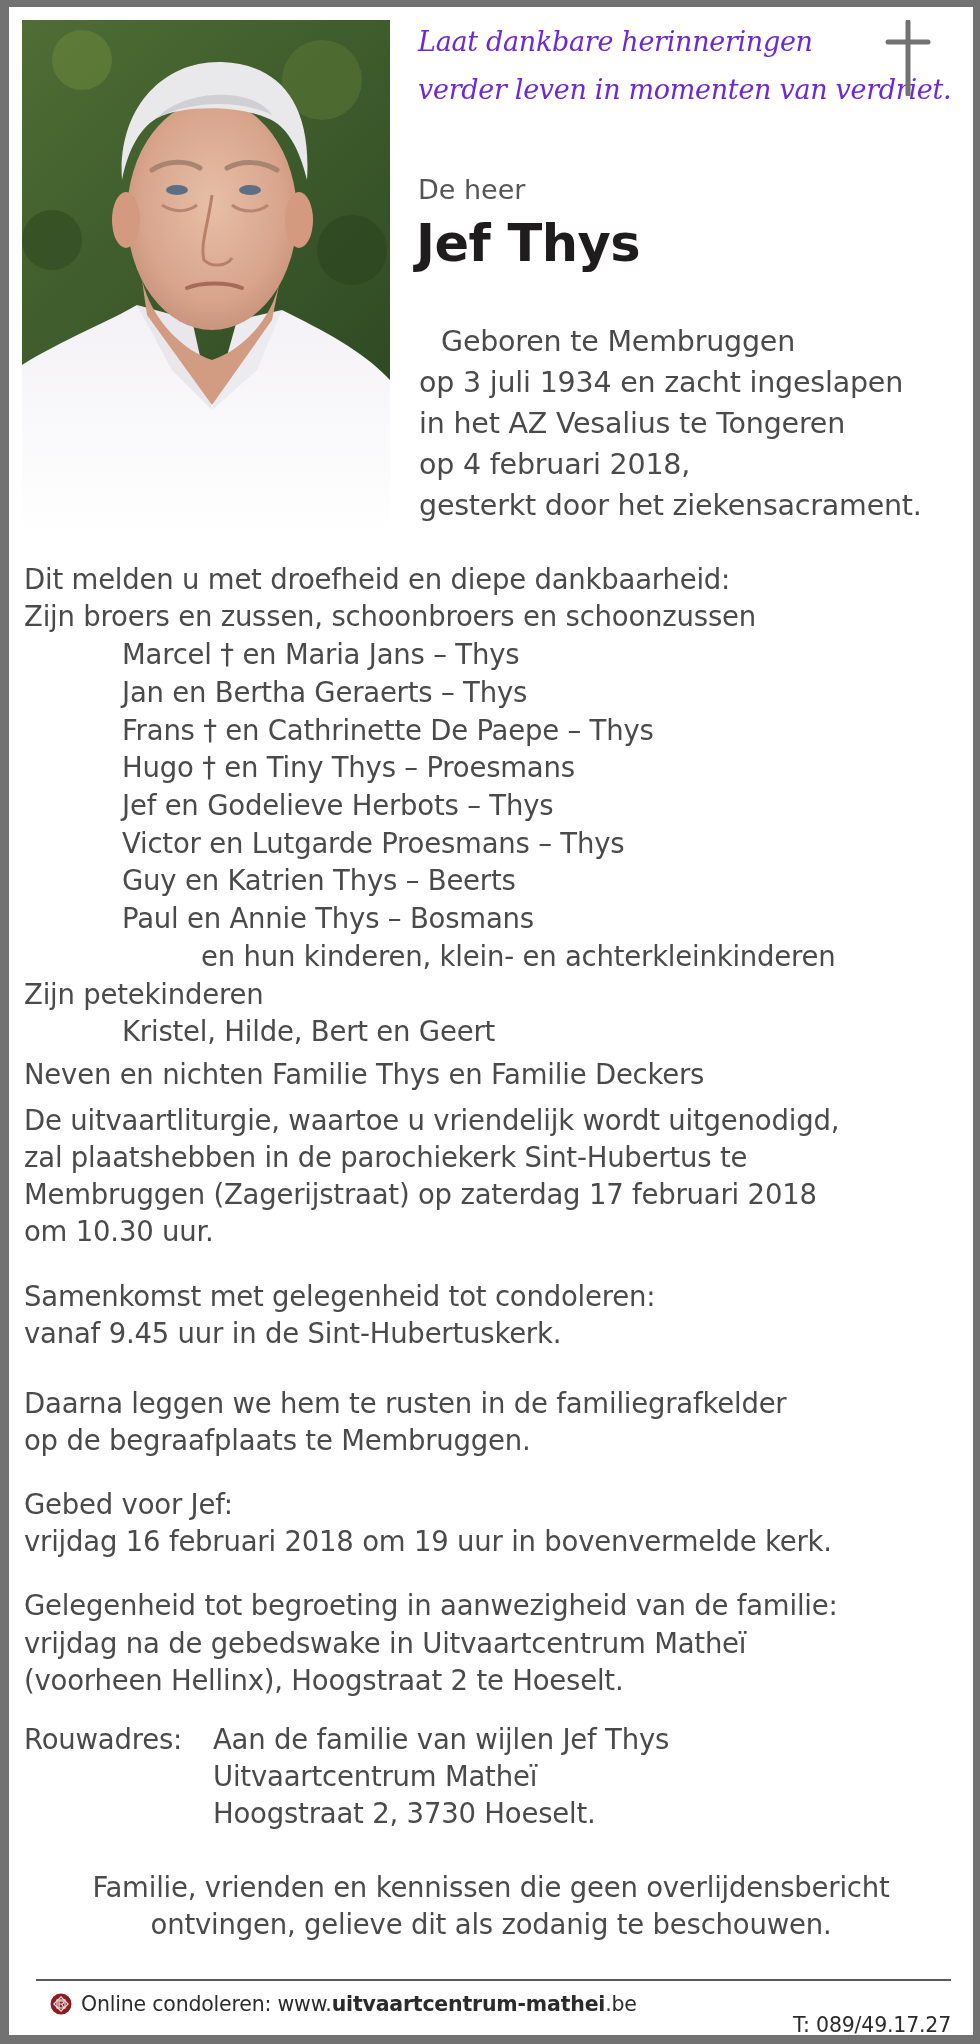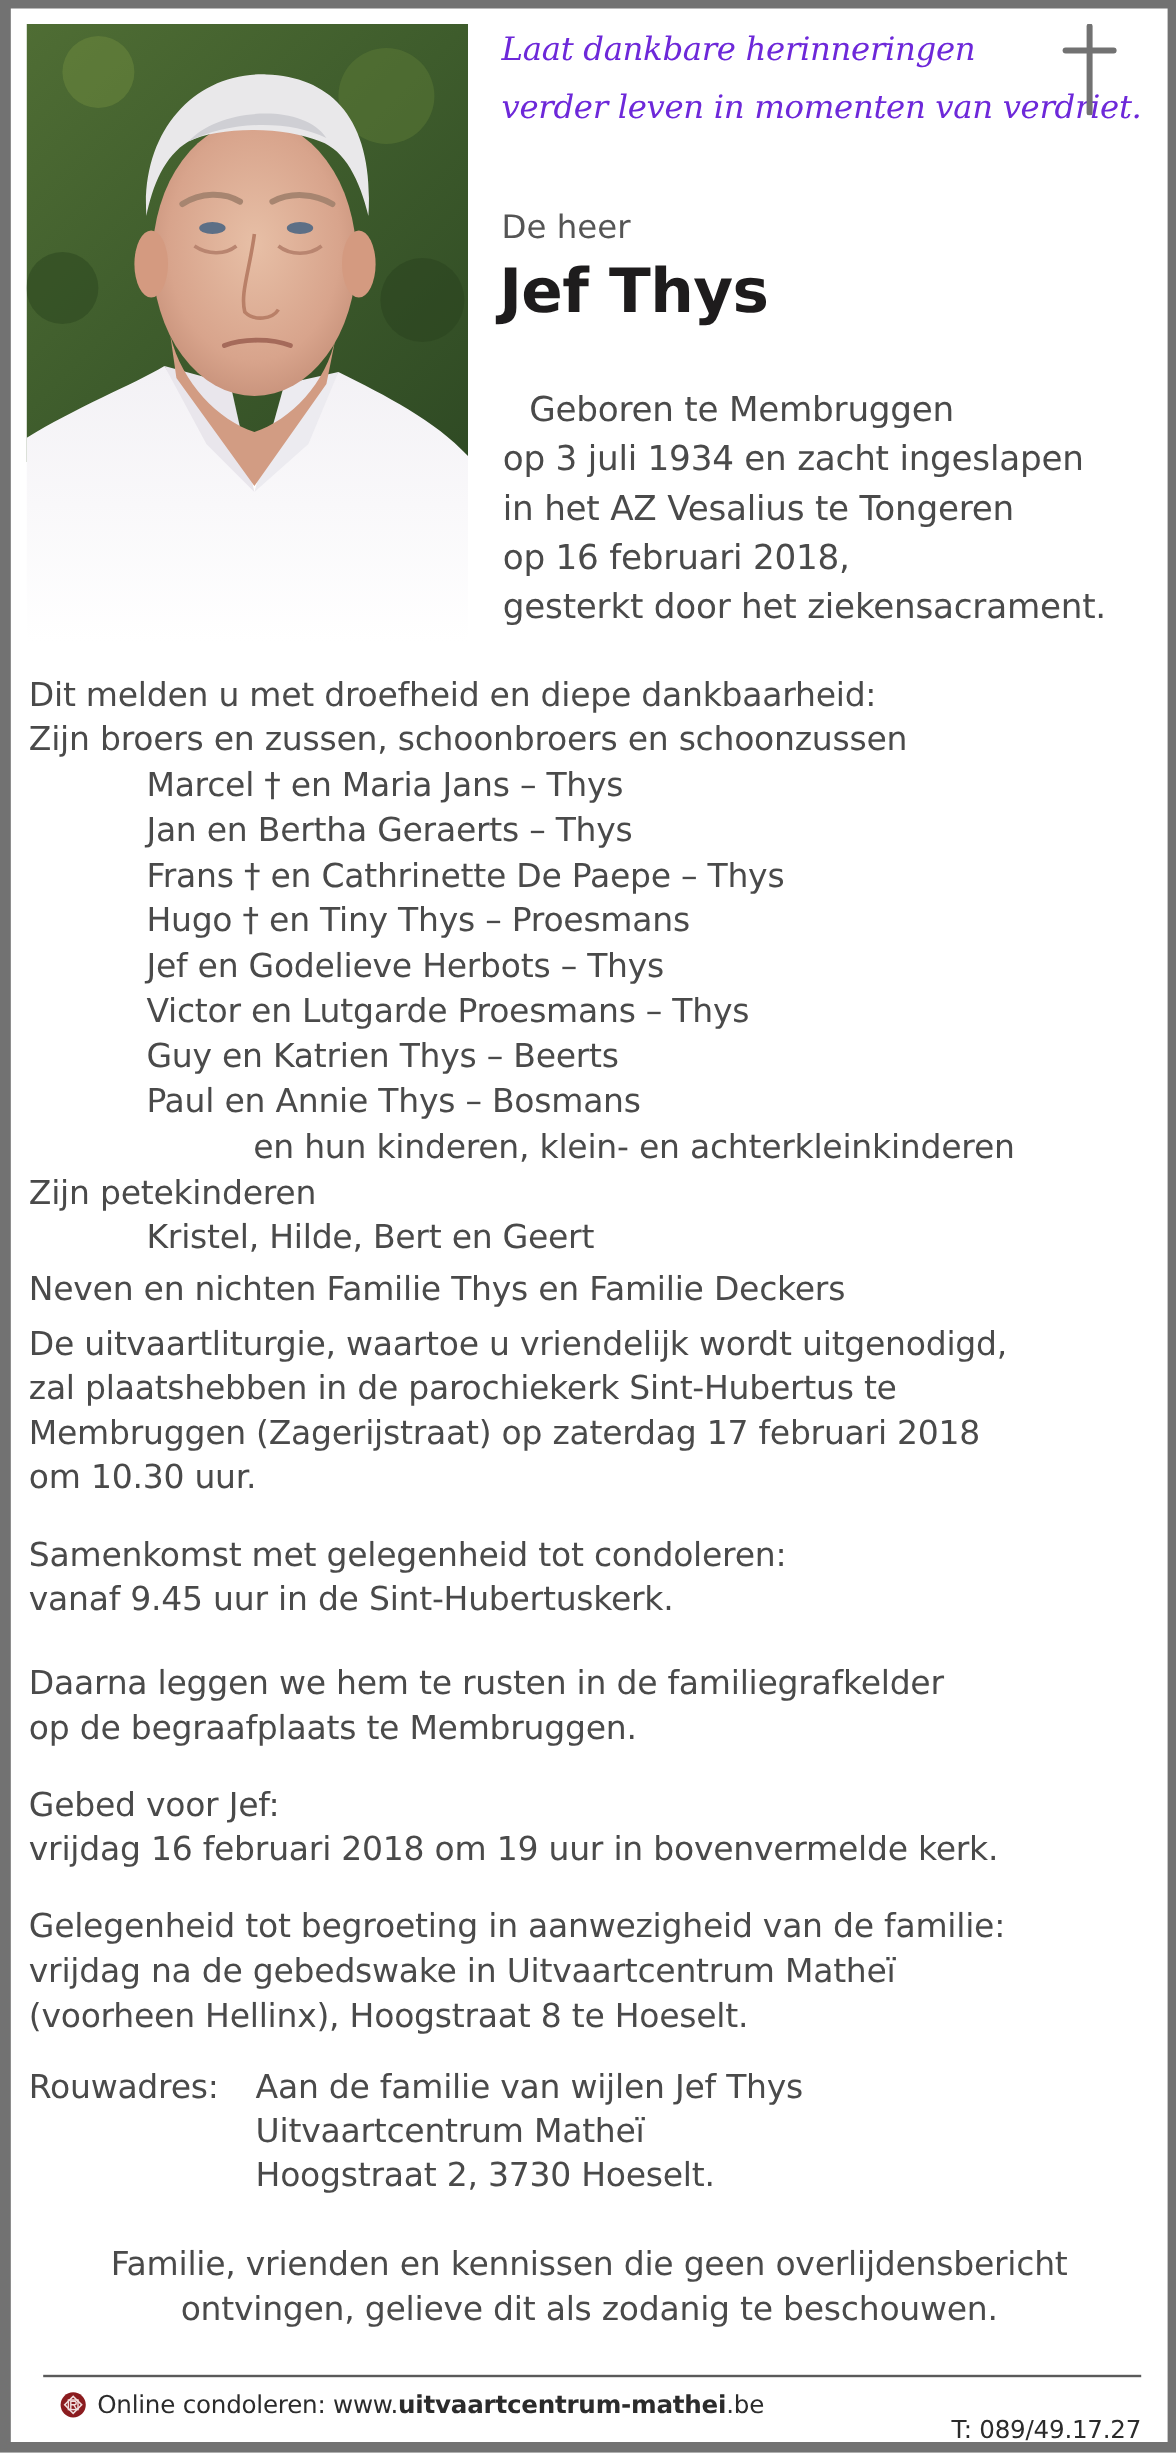--- a/index.html
+++ b/index.html
@@ -31,21 +31,21 @@
     letter-spacing: -0.2px;
   }
   .salutation { position: absolute; left: 418px; top: 174px; font-size: 27px; color: #555; white-space: nowrap; }
   .name {
     position: absolute; left: 416px; top: 214px; font-size: 51px; font-weight: bold;
     color: #1e1c1d; white-space: nowrap; letter-spacing: -0.5px;
   }
   .bio { left: 419px; font-size: 28.5px; color: #4a4a4a; }
   .body { left: 24px; font-size: 27.5px; }
   .ind1 { left: 122px; }
-  .ind2 { left: 211px; }
+  .ind2 { left: 201px; }
   .ind3 { left: 213px; }
   .center { left: 9px; width: 964px; text-align: center; }
   .sep {
     position: absolute; left: 36px; top: 1979px; width: 915px; height: 2px; background: #5a5a5a;
   }
   .footer {
     position: absolute; top: 1992px; font-size: 20.5px; color: #2b2b2b; white-space: nowrap;
     letter-spacing: -0.2px;
   }
   .footer b { font-weight: bold; }
@@ -115,21 +115,21 @@
   <line x1="23" y1="2" x2="23" y2="74" stroke="#727272" stroke-width="5" stroke-linecap="round"></line>
   <line x1="3" y1="22" x2="43" y2="22" stroke="#727272" stroke-width="5" stroke-linecap="round"></line>
 </svg>
 
 <div class="salutation">De heer</div>
 <div class="name">Jef Thys</div>
 
 <div class="line bio" style="top:328px;margin-left:22px;">Geboren te Membruggen</div>
 <div class="line bio" style="top:369px;">op 3 juli 1934 en zacht ingeslapen</div>
 <div class="line bio" style="top:410px;">in het AZ Vesalius te Tongeren</div>
-<div class="line bio" style="top:451px;">op 16 februari 2018,</div>
+<div class="line bio" style="top:451px;">op 4 februari 2018,</div>
 <div class="line bio" style="top:492px;">gesterkt door het ziekensacrament.</div>
 
 <div class="line body" style="top:566px;">Dit melden u met droefheid en diepe dankbaarheid:</div>
 <div class="line body" style="top:603px;">Zijn broers en zussen, schoonbroers en schoonzussen</div>
 <div class="line body ind1" style="top:641px;">Marcel † en Maria Jans – Thys</div>
 <div class="line body ind1" style="top:679px;">Jan en Bertha Geraerts – Thys</div>
 <div class="line body ind1" style="top:717px;">Frans † en Cathrinette De Paepe – Thys</div>
 <div class="line body ind1" style="top:754px;">Hugo † en Tiny Thys – Proesmans</div>
 <div class="line body ind1" style="top:792px;">Jef en Godelieve Herbots – Thys</div>
 <div class="line body ind1" style="top:830px;">Victor en Lutgarde Proesmans – Thys</div>
@@ -149,21 +149,21 @@
 <div class="line body" style="top:1320px;">vanaf 9.45 uur in de Sint-Hubertuskerk.</div>
 
 <div class="line body" style="top:1390px;">Daarna leggen we hem te rusten in de familiegrafkelder</div>
 <div class="line body" style="top:1427px;">op de begraafplaats te Membruggen.</div>
 
 <div class="line body" style="top:1491px;">Gebed voor Jef:</div>
 <div class="line body" style="top:1528px;">vrijdag 16 februari 2018 om 19 uur in bovenvermelde kerk.</div>
 
 <div class="line body" style="top:1592px;">Gelegenheid tot begroeting in aanwezigheid van de familie:</div>
 <div class="line body" style="top:1630px;">vrijdag na de gebedswake in Uitvaartcentrum Matheï</div>
-<div class="line body" style="top:1667px;">(voorheen Hellinx), Hoogstraat 8 te Hoeselt.</div>
+<div class="line body" style="top:1667px;">(voorheen Hellinx), Hoogstraat 2 te Hoeselt.</div>
 
 <div class="line body" style="top:1726px;">Rouwadres:</div>
 <div class="line body ind3" style="top:1726px;">Aan de familie van wijlen Jef Thys</div>
 <div class="line body ind3" style="top:1763px;">Uitvaartcentrum Matheï</div>
 <div class="line body ind3" style="top:1800px;">Hoogstraat 2, 3730 Hoeselt.</div>
 
 <div class="line body center" style="top:1874px;">Familie, vrienden en kennissen die geen overlijdensbericht</div>
 <div class="line body center" style="top:1911px;">ontvingen, gelieve dit als zodanig te beschouwen.</div>
 
 <div class="sep"></div>

